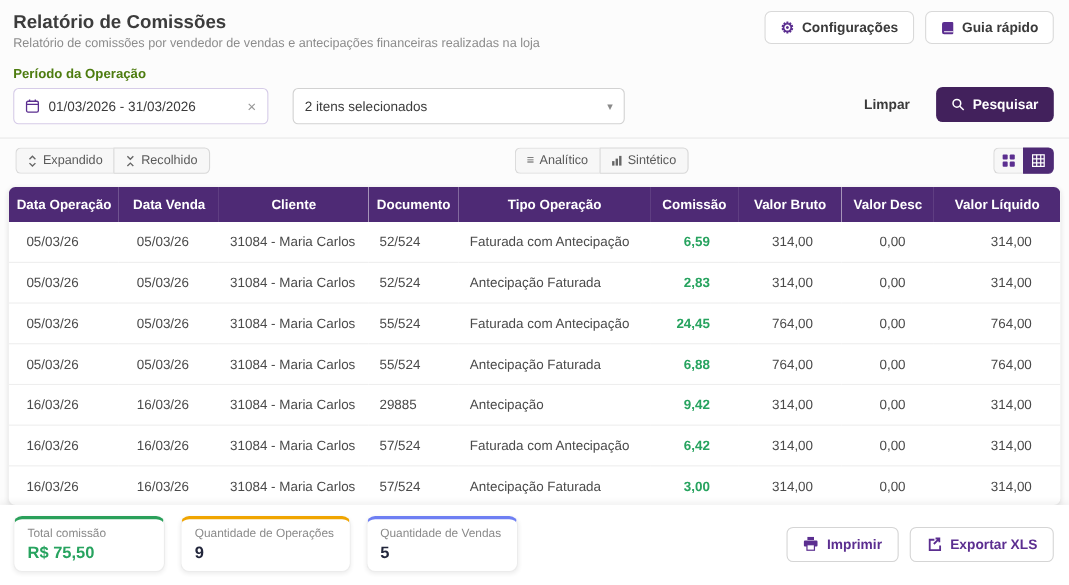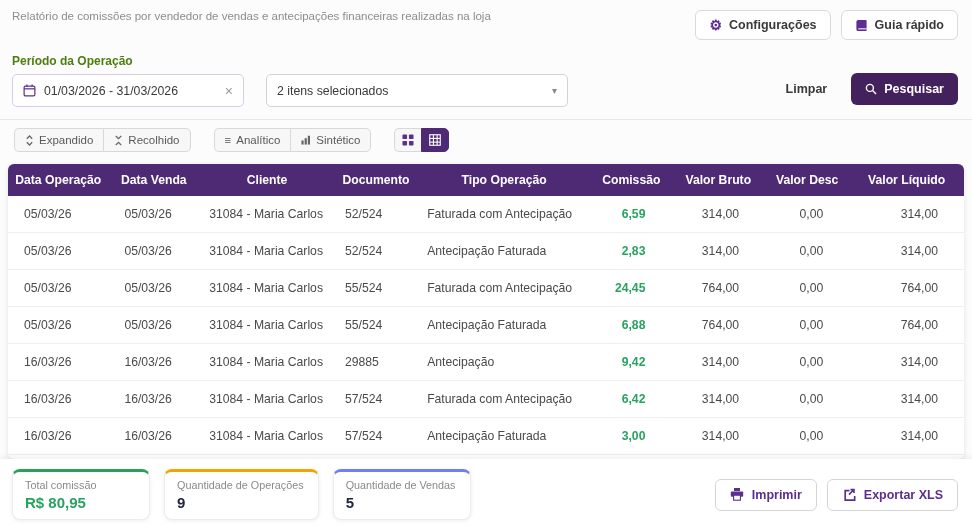--- a/index.html
+++ b/index.html
@@ -24,21 +24,21 @@
   .input-box.period{width:232px;}
   .input-box.sellers{width:302px;border-color:#d2d2d2;justify-content:space-between;}
   .clear-x{color:#9a9a9a;font-size:14px;margin-left:auto;cursor:pointer;}
   .caret{color:#8a8a8a;font-size:10px;cursor:pointer;}
   .filter-actions{margin-left:auto;display:flex;align-items:center;gap:18px;padding-bottom:2px;}
   .link-btn{font-size:12.5px;font-weight:700;color:#3a3a3a;background:none;border:none;cursor:pointer;font-family:inherit;}
   .btn-search{display:inline-flex;align-items:center;gap:7px;background:#42215c;color:#fff;border:none;border-radius:6px;
               padding:9px 14px;font-size:12.5px;font-weight:600;cursor:pointer;font-family:inherit;}
 
   
-  .toolbar-row{border-top:1px solid #e8e8e8;padding:8px 14px;display:flex;justify-content:flex-start;gap:23px;background:#fcfcfc;}
+  .toolbar-row{border-top:1px solid #e8e8e8;padding:8px 14px;display:flex;justify-content:space-between;gap:23px;background:#fcfcfc;}
   .btn-group{display:inline-flex;}
   .tbtn{display:inline-flex;align-items:center;gap:5px;background:#f7f7f7;border:1px solid #d8d8d8;color:#5a5a5a;
         font-size:11.5px;padding:5px 10px;cursor:pointer;font-family:inherit;}
   .btn-group .tbtn:first-child{border-radius:5px 0 0 5px;border-right:none;}
   .btn-group .tbtn:last-child{border-radius:0 5px 5px 0;}
   .tbtn.icon-only{padding:5px 7px;}
   .tbtn.selected{background:#4e2a75;border-color:#4e2a75;color:#fff;}
 
   
   .table-panel{margin:4px 8px 0 8px;background:#fff;border-radius:6px;box-shadow:0 1px 5px rgba(0,0,0,.10);overflow:hidden;flex:1;}
@@ -69,20 +69,21 @@
               padding:8px 14px;font-size:12.5px;font-weight:700;color:#5b2e90;cursor:pointer;font-family:inherit;}
 </style>
 </head>
 <body>
 
 <div class="page">
 
   <div class="top">
     <div class="header-row">
       <div>
+        <h1 class="page-title">Relatório de Comissões</h1>
         <p class="page-subtitle">Relatório de comissões por vendedor de vendas e antecipações financeiras realizadas na loja</p>
       </div>
       <div class="header-actions">
         <button class="btn">
           <span class="uicon">⚙</span>
           <span>Configurações</span>
         </button>
         <button class="btn">
           <span style="display:inline-flex;">
             <svg width="13" height="13" viewBox="0 0 14 14">
@@ -287,21 +288,21 @@
             <td class="col7">0,00</td>
             <td class="col8">314,00</td>
           </tr>
         </tbody>
     </table>
   </div>
 
   <div class="footer-bar">
     <div class="summary-card card-1">
       <div class="card-label">Total comissão</div>
-      <div class="card-value">R$ 80,95</div>
+      <div class="card-value">R$ 75,50</div>
     </div>
     <div class="summary-card card-2">
       <div class="card-label">Quantidade de Operações</div>
       <div class="card-value">9</div>
     </div>
     <div class="summary-card card-3">
       <div class="card-label">Quantidade de Vendas</div>
       <div class="card-value">5</div>
     </div>
     <div class="footer-actions">

